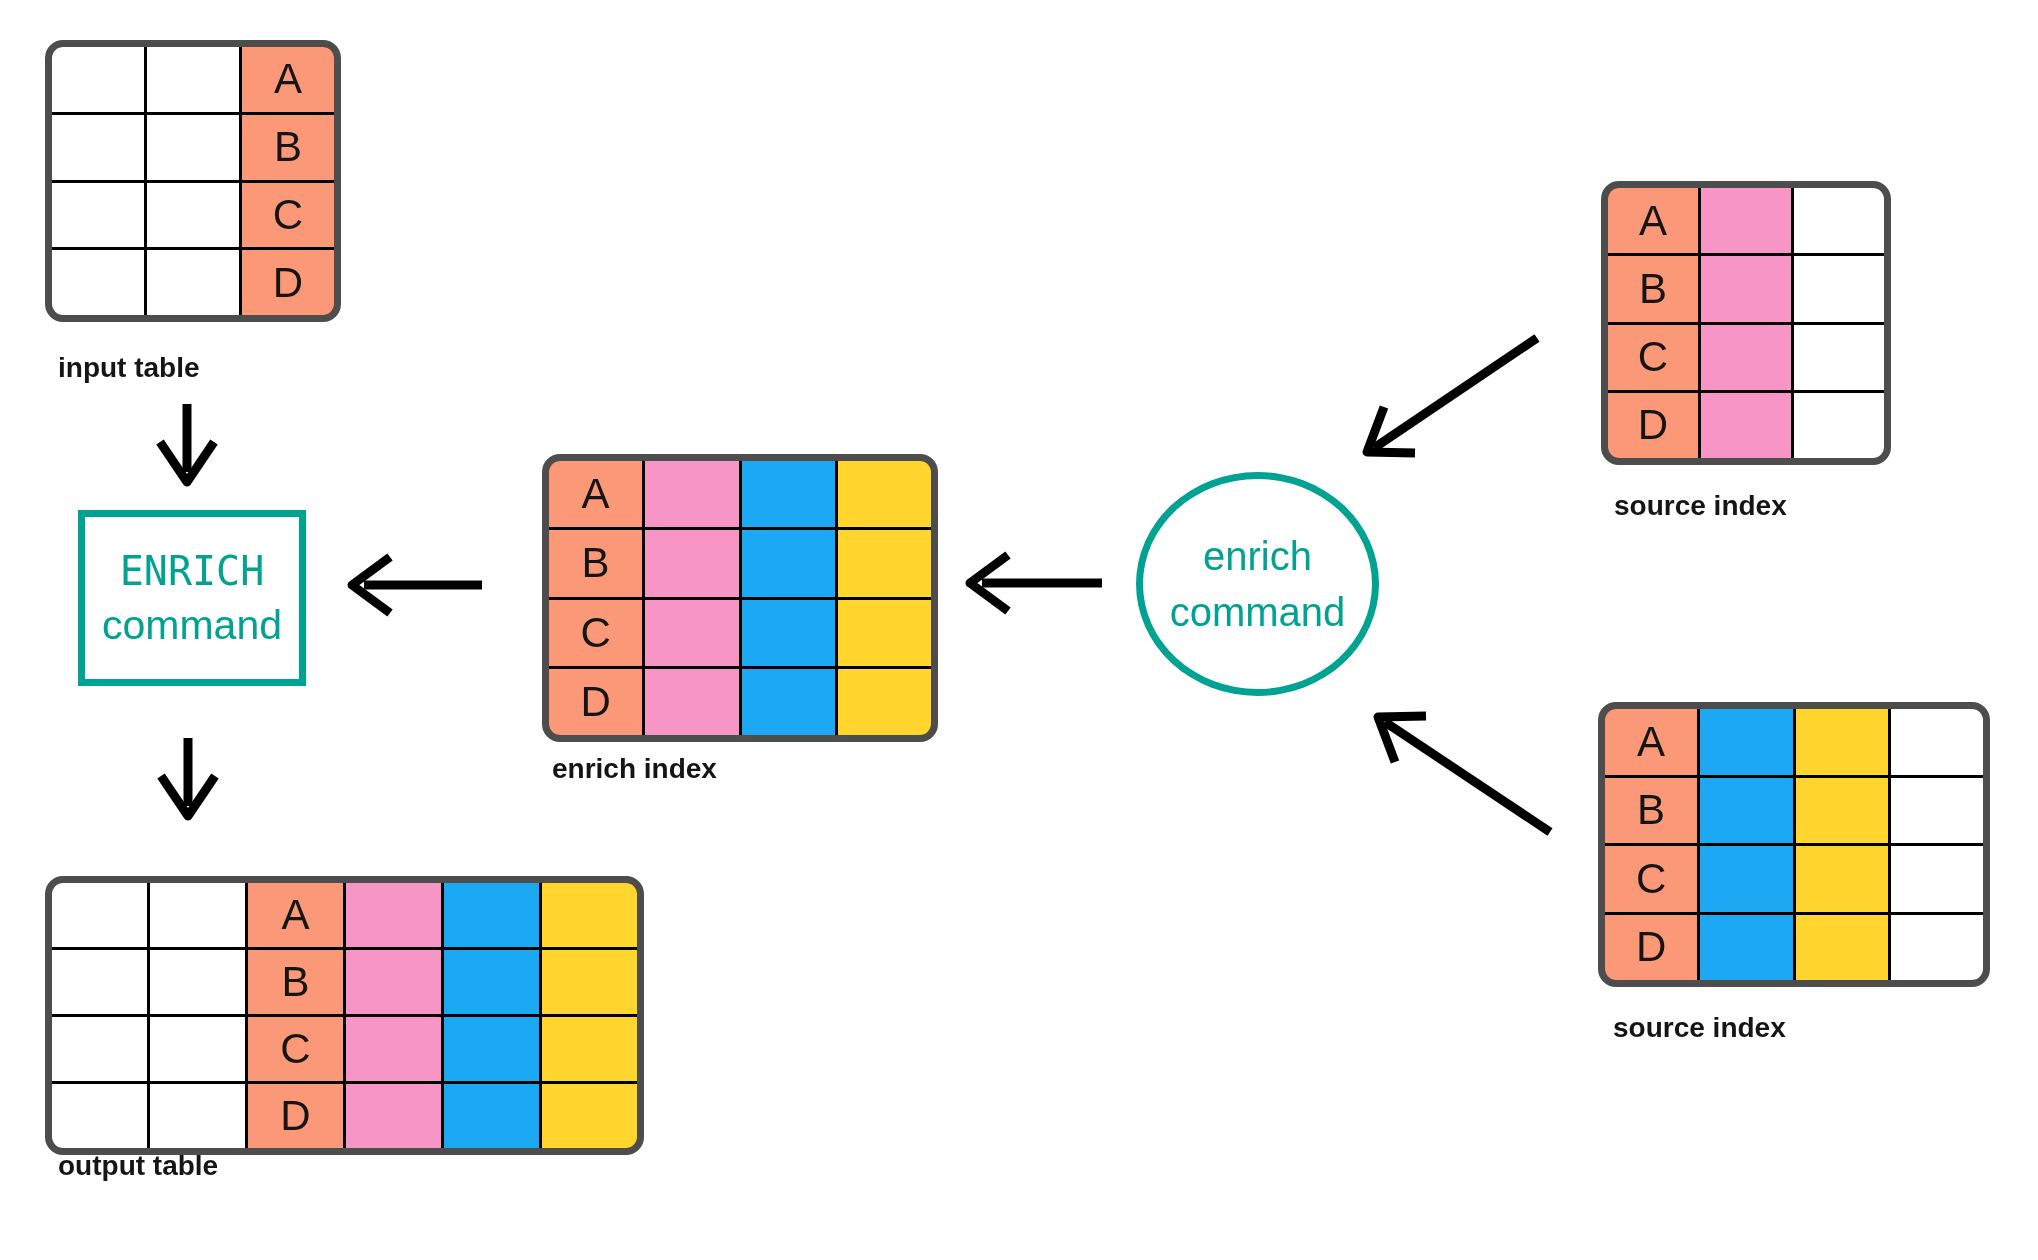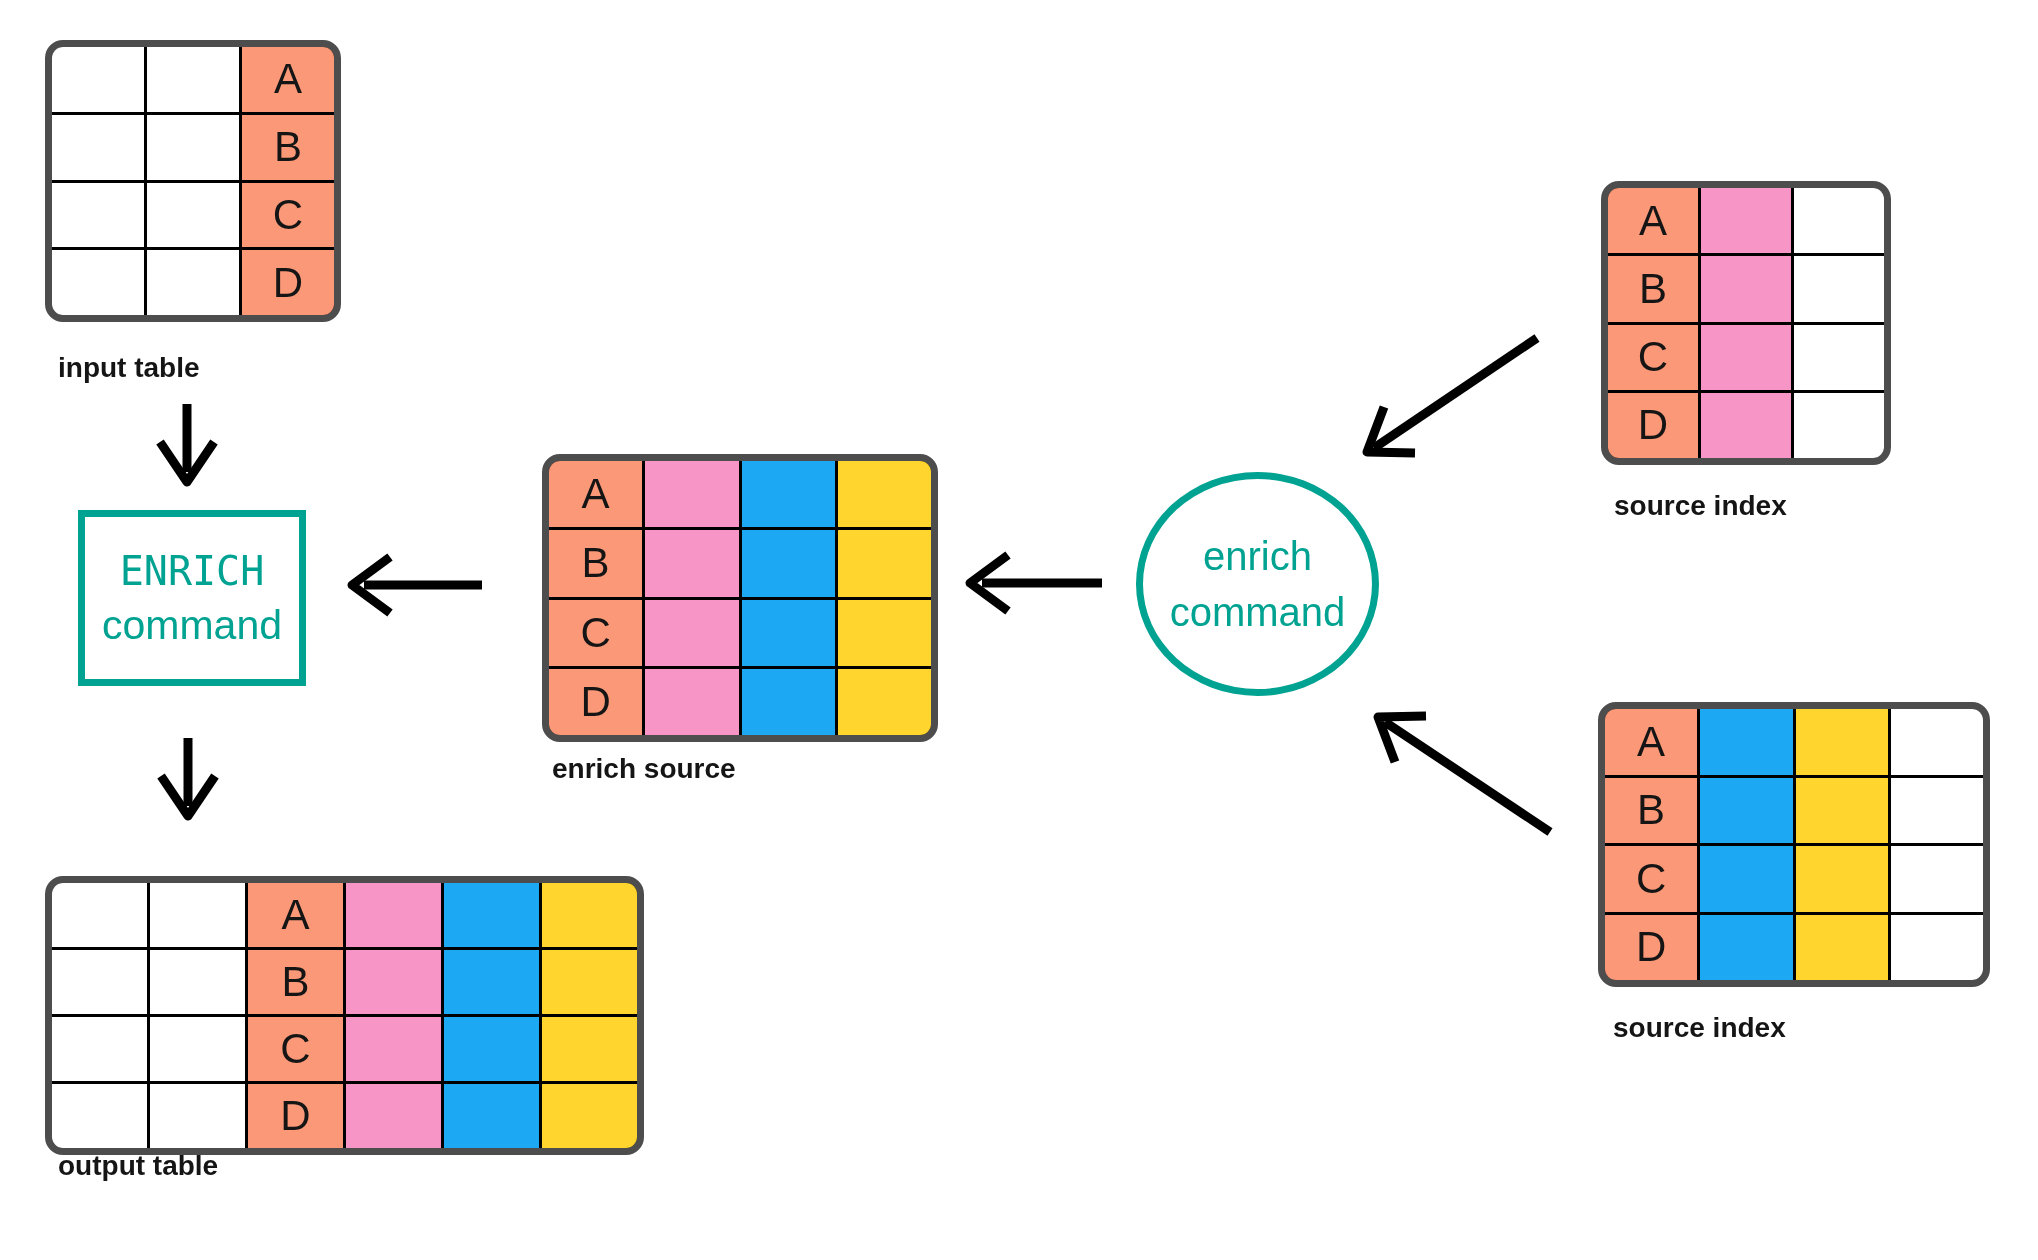--- a/index.html
+++ b/index.html
@@ -113,21 +113,21 @@
       <div class="cell yl"></div>
     <div class="cell sa">C</div>
       <div class="cell pk"></div>
       <div class="cell bl"></div>
       <div class="cell yl"></div>
     <div class="cell sa">D</div>
       <div class="cell pk"></div>
       <div class="cell bl"></div>
       <div class="cell yl"></div>
   </div>
-  <div class="tlabel lbl-enrich">enrich source</div>
+  <div class="tlabel lbl-enrich">enrich index</div>
 
   <div class="policy-circle">
     <span>enrich</span>
     <span>command</span>
   </div>
 
   <div class="dtable t-srctop">
     <div class="cell sa">A</div>
       <div class="cell pk"></div>
       <div class="cell w"></div>

